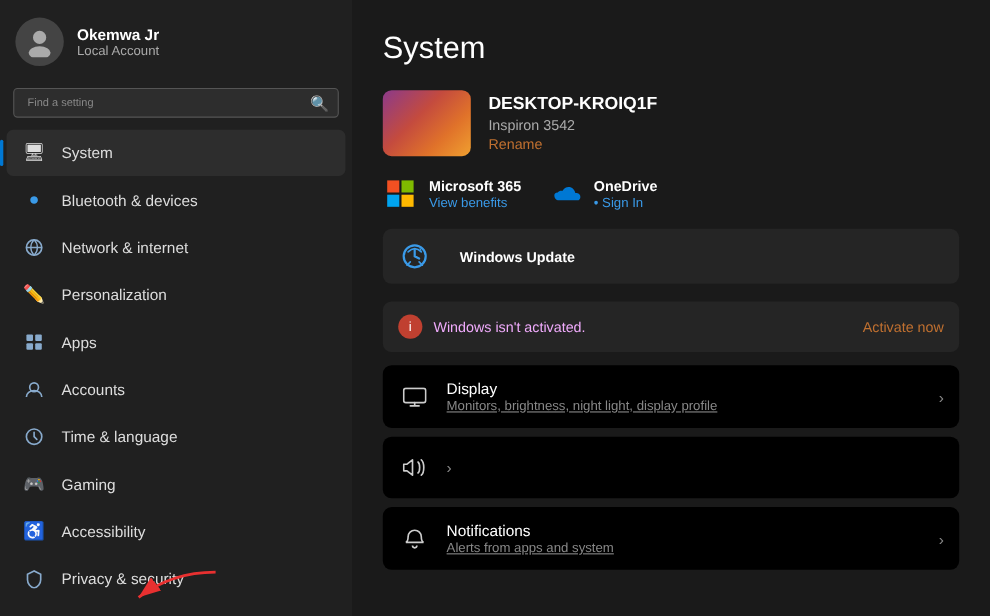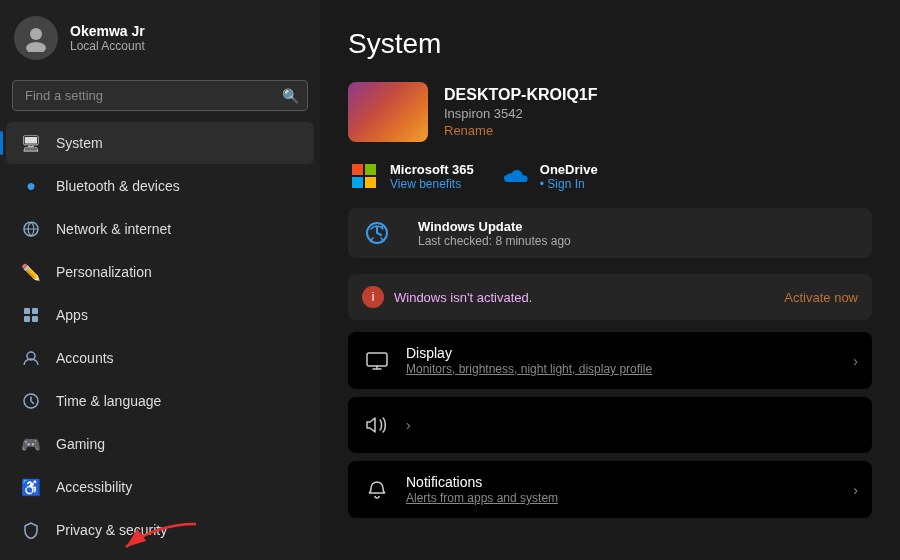--- a/index.html
+++ b/index.html
@@ -57,21 +57,21 @@
       margin: 4px 12px 10px 12px;
       position: relative;
     }
     .search-box input {
       width: 100%;
       background: #2d2d2d;
       border: 1px solid #555;
       border-radius: 4px;
       padding: 7px 32px 7px 12px;
       color: #fff;
-      font-size: 13px;
+      font-size: 10px;
       outline: none;
     }
     .search-box input::placeholder { color: #888; }
     .search-icon-wrap {
       position: absolute;
       right: 8px;
       top: 50%;
       transform: translateY(-50%);
       color: #aaa;
       font-size: 14px;
@@ -458,21 +458,20 @@
       <svg width="24" height="24" viewBox="0 0 24 24" fill="none">
         <circle cx="12" cy="12" r="10" stroke="#3a9ae8" stroke-width="2"></circle>
         <path d="M12 6v6l4 2" stroke="#3a9ae8" stroke-width="2" stroke-linecap="round"></path>
         <path d="M8 17l-3 3M16 17l3 3" stroke="#3a9ae8" stroke-width="1.5" stroke-linecap="round"></path>
         <path d="M6 8 Q12 2 18 8" stroke="#3a9ae8" stroke-width="1.5" fill="none" stroke-linecap="round"></path>
         <path d="M18 8 l-2-3 2 0z" fill="#3a9ae8"></path>
       </svg>
     </div>
     <div class="update-text">
       <div class="update-title">Windows Update</div>
-      <div class="update-sub">Last checked: 8 minutes ago</div>
     </div>
   </div>
 
   <div class="warning-bar">
     <div class="warning-left">
       <div class="warning-icon">i</div>
       <span class="warning-text">Windows isn't activated.</span>
     </div>
     <button class="activate-btn">Activate now</button>
   </div>

